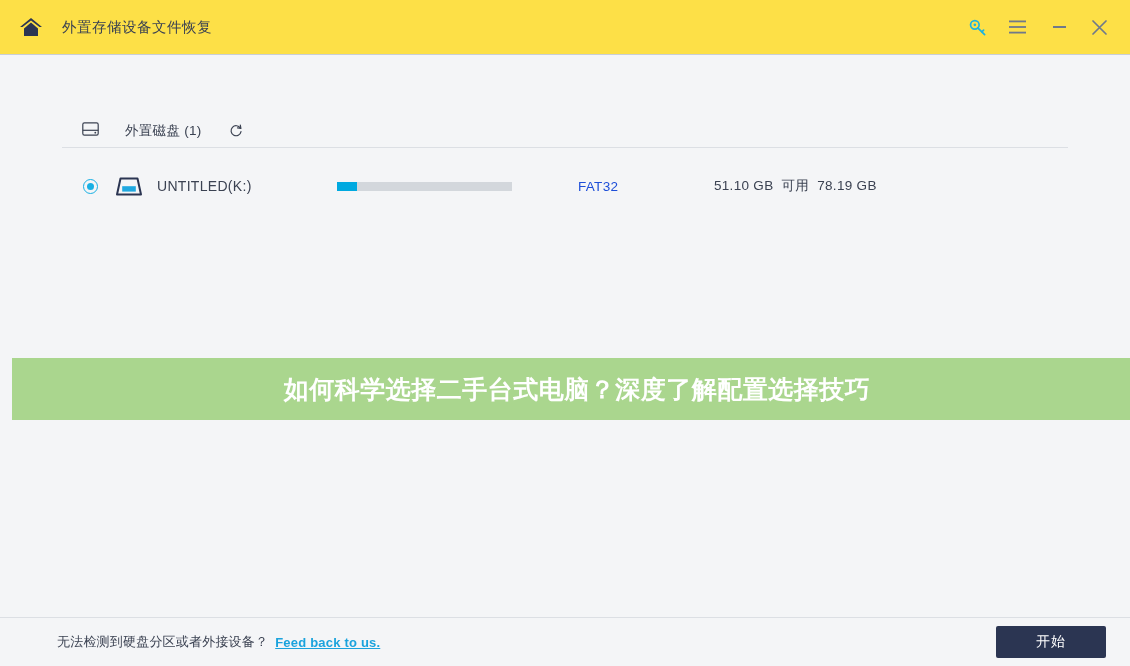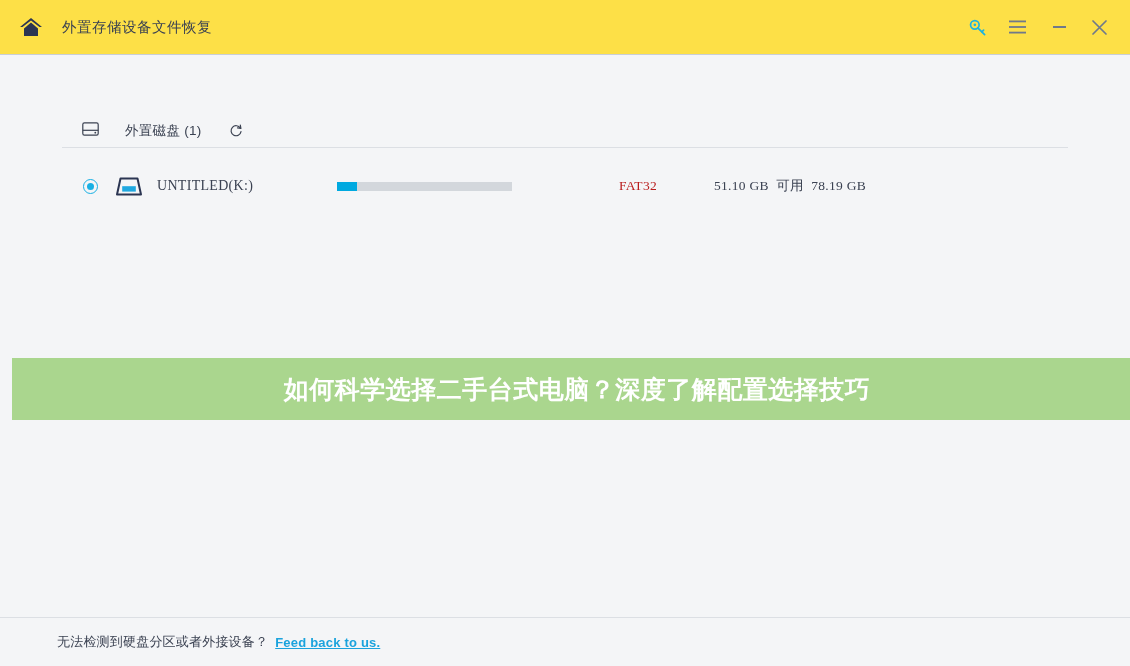--- a/index.html
+++ b/index.html
@@ -111,21 +111,20 @@
 
   
   .disk-row {
     position: absolute;
     top: 106px;
     left: 0;
     width: 1039px;
     height: 48px;
     display: flex;
     align-items: center;
-    font-family: Liberation Serif, serif;
   }
   .radio {
     margin-left: 83px;
     width: 15px;
     height: 15px;
     border-radius: 50%;
     border: 1.8px solid #18b0e4;
     box-sizing: border-box;
     display: flex;
     align-items: center;
@@ -165,25 +164,24 @@
   }
   .usage-fill {
     position: absolute;
     top: 0; left: 0;
     height: 9px;
     background: #00a9e0;
   }
   .fs-type {
     margin-left: 66px;
     font-size: 13.5px;
-    color: #b91c1c;
+    color: #1d4ed8;
     letter-spacing: 0.3px;
     width: 120px;
     flex: none;
-    text-align: center;
   }
   .capacity {
     margin-left: 16px;
     font-size: 13.5px;
     color: #3b4252;
     letter-spacing: 0.3px;
     white-space: pre;
   }
 
   
@@ -335,13 +333,14 @@
   <div class="ad-banner">
     <div class="ad-text">如何科学选择二手台式电脑？深度了解配置选择技巧</div>
   </div>
 
 </div>
 
 <div class="footer">
   <span class="footer-note">无法检测到硬盘分区或者外接设备？</span>
   <span class="footer-link">Feed back to us.</span>
   <span class="footer-spacer"></span>
+  <button class="start-btn">开始</button>
 </div>
 
 </body></html>

